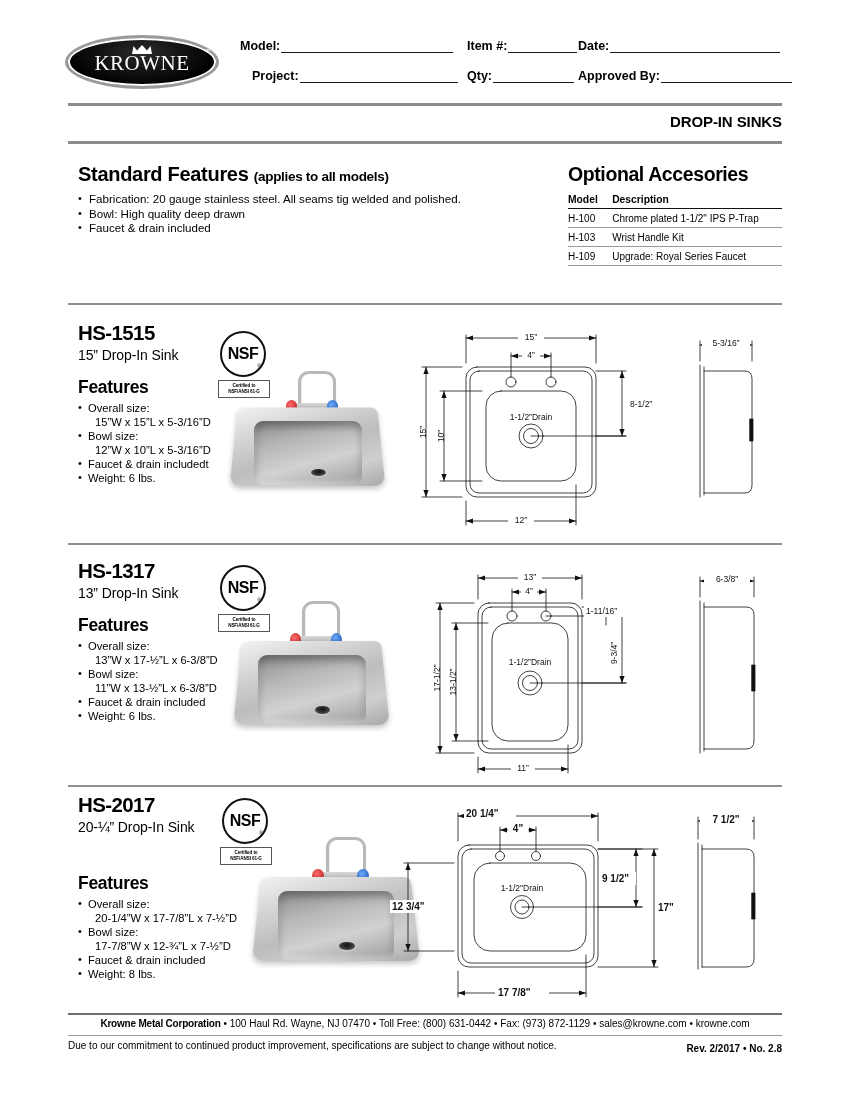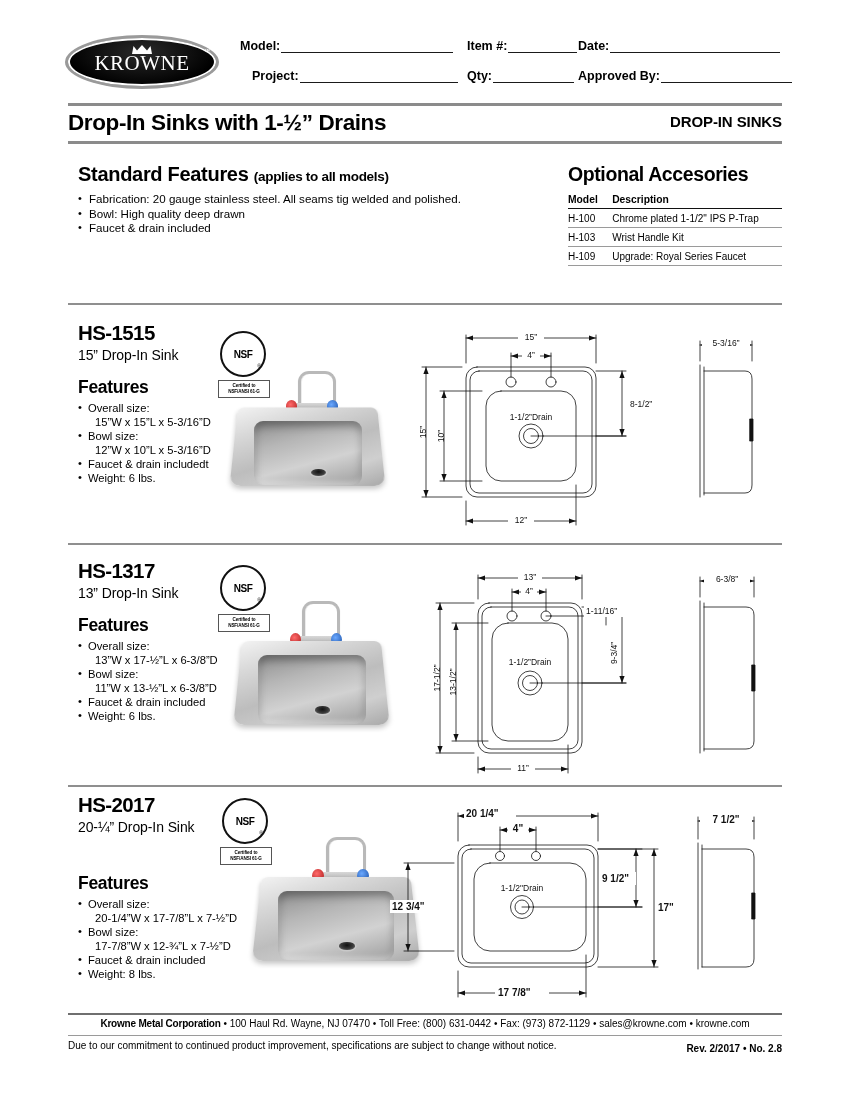--- a/index.html
+++ b/index.html
@@ -65,21 +65,21 @@
   .pul li{font-size:11.2px;line-height:14px;position:relative;padding-left:10px;
           white-space:nowrap;}
   .pul li:before{content:"\2022";position:absolute;left:0;top:-1px;}
   .pul li .ind{display:block;padding-left:7px;}
 
   
   .nsf{position:absolute;width:50px;}
   .nsf-circ{width:42px;height:42px;border-radius:50%;border:2.2px solid #111;
             margin:0 auto;position:relative;background:#fff;}
   .nsf-circ span{position:absolute;left:0;top:50%;transform:translateY(-50%);
-                 width:100%;text-align:center;font-size:10px;font-weight:bold;
+                 width:100%;text-align:center;font-size:16px;font-weight:bold;
                  font-family:"Liberation Sans",sans-serif;letter-spacing:-.5px;}
   .nsf-r{position:absolute;right:3px;bottom:6px;font-size:5px;}
   .nsf-cert{margin:3px auto 0;width:50px;border:1px solid #555;text-align:center;
             font-size:4.6px;font-weight:bold;line-height:6px;padding:2px 0;
             letter-spacing:-.1px;}
 
   
   .photo{position:absolute;}
   .sink-wrap{position:relative;width:100%;height:100%;}
   .sink-deck{position:absolute;left:4%;top:26%;width:92%;height:62%;
@@ -159,21 +159,20 @@
         <div class="fld" style="left:338px;">
           <span class="lbl">Approved By:</span>
           <span class="rule" style="width:131px;"></span>
         </div>
       </div>
     </div>
   </div>
 
   <div class="rule-thick" style="top:103px;"></div>
   <div class="titlebar">
-    <div class="title-main">Drop-In Sinks with 1-½” Drains</div>
     <div class="title-right">DROP-IN SINKS</div>
   </div>
   <div class="rule-thick" style="top:141px;"></div>
 
   <div class="std">
     <h2>
       <span>Standard Features</span>
       <span class="sub">(applies to all models)</span>
     </h2>
     <ul>

